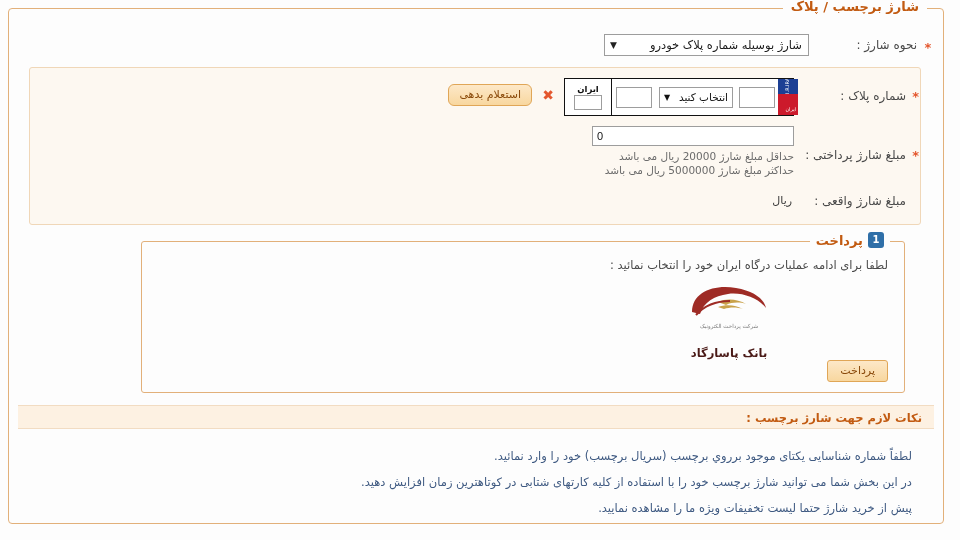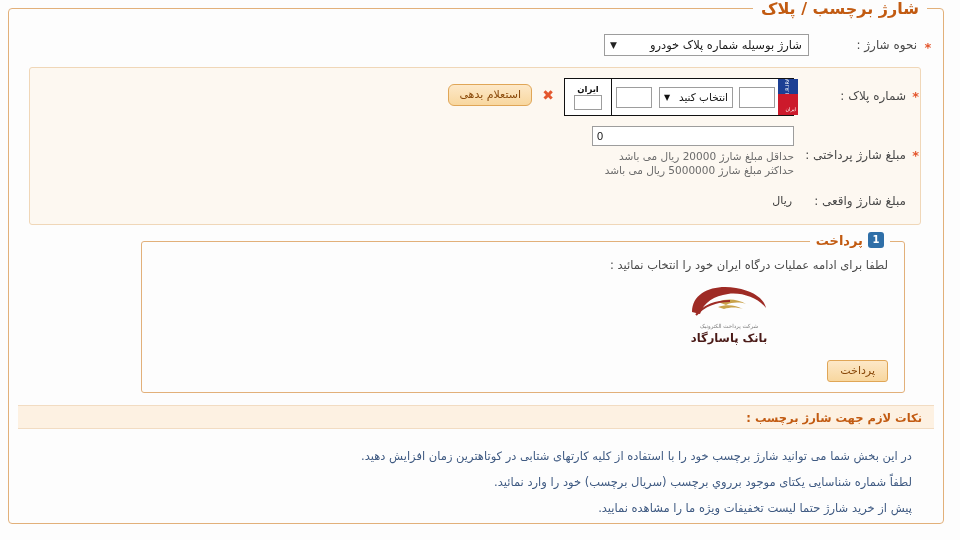--- a/index.html
+++ b/index.html
@@ -28,21 +28,21 @@
     border-radius: 4px;
     box-sizing: border-box;
     background: #fdfdfd;
   }
   .outer-legend {
     position: absolute;
     top: -10px;
     right: 16px;
     background: #fdfdfd;
     padding: 0 8px;
-    font-size: 16px;
+    font-size: 13px;
     font-weight: bold;
     color: #c25b12;
     white-space: nowrap;
   }
   .req-star {
     color: #e4572e;
     font-size: 13px;
     font-weight: bold;
     width: 14px;
     text-align: center;
@@ -400,21 +400,21 @@
   .gw-sub1 {
     font-size: 5.5px;
     color: #7a7a7a;
     letter-spacing: 0;
     margin-top: 1px;
   }
   .gw-sub2 {
     font-size: 11.5px;
     font-weight: bold;
     color: #4a1a17;
-    margin-top: 2px;
+    margin-top: 17px;
     letter-spacing: -0.3px;
   }
 
   .pay-btn {
     position: absolute;
     right: 16px;
     bottom: 10px;
     height: 22px;
     padding: 0 12px;
     border: 1px solid #e0a657;
@@ -546,20 +546,20 @@
         <div class="gw-sub1">شرکت پرداخت الکترونیک</div>
         <div class="gw-sub2">بانک پاسارگاد</div>
       </div>
 
       <button class="pay-btn">پرداخت</button>
     </div>
 
     <div class="notes-wrap">
       <div class="notes-header">نکات لازم جهت شارژ برچسب :</div>
       <div class="notes-body">
+        <div>لطفاً شماره شناسایی یکتای موجود برروي برچسب (سریال برچسب) خود را وارد نمائید.</div>
         <div>در این بخش شما می توانید شارژ برچسب خود را با استفاده از کلیه کارتهای شتابی در کوتاهترین زمان افزایش دهید.</div>
-        <div>لطفاً شماره شناسایی یکتای موجود برروي برچسب (سریال برچسب) خود را وارد نمائید.</div>
         <div>پیش از خرید شارژ حتما لیست تخفیفات ویژه ما را مشاهده نمایید.</div>
       </div>
     </div>
 
   </div>
 </div>
 
 </body></html>

